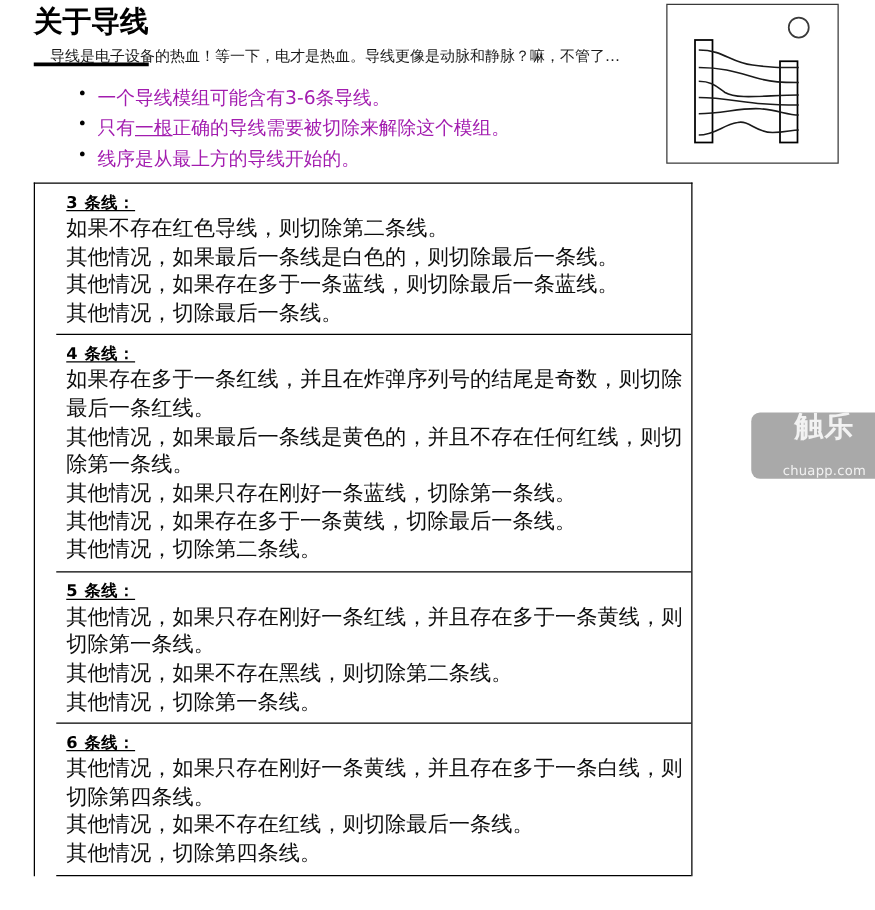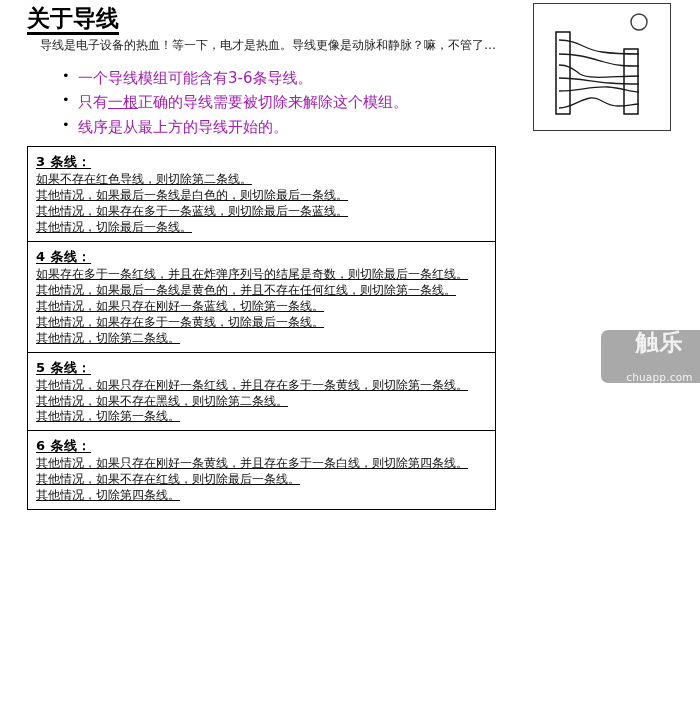--- a/index.html
+++ b/index.html
@@ -19,21 +19,21 @@
 
   
   #page-title {
     position: absolute;
     left: 27px;
     top: 5px;
     font-size: 23px;
     font-weight: bold;
     letter-spacing: 0px;
     border-bottom: 3px solid #000;
-    padding-bottom: 1px;
+    padding-bottom: 19px;
     line-height: 1.15;
     color: #000;
   }
 
   #intro-text {
     position: absolute;
     left: 40px;
     top: 38px;
     font-size: 12px;
     line-height: 1.25;
@@ -78,47 +78,47 @@
     background: #ffffff;
     box-sizing: border-box;
   }
   #wire-diagram-panel svg { display: block; }
 
   
   #rules-table {
     position: absolute;
     left: 27px;
     top: 146px;
-    width: 469px;
+    width: 527px;
     border: 1.6px solid #000;
     border-bottom: none;
     box-sizing: border-box;
     background: #fff;
+    padding-left: 17px;
   }
   .rule-section {
     border-bottom: 1.6px solid #000;
     padding: 4px 6px 5px 8px;
     box-sizing: border-box;
   }
   .rule-heading {
     font-size: 13px;
     font-weight: bold;
     color: #000;
     display: inline-block;
     text-decoration: underline;
     text-underline-offset: 2px;
     margin-bottom: 1px;
     letter-spacing: 0.5px;
   }
   .rule-line {
-    font-size: 12px;
+    font-size: 17px;
     line-height: 1.33;
     color: #0d0d0d;
     margin: 0;
-    text-decoration: underline;
   }
 
   
   #watermark {
     position: absolute;
     left: 601px;
     top: 330px;
     width: 117px;
     height: 53px;
     background: #a9a9a9;

